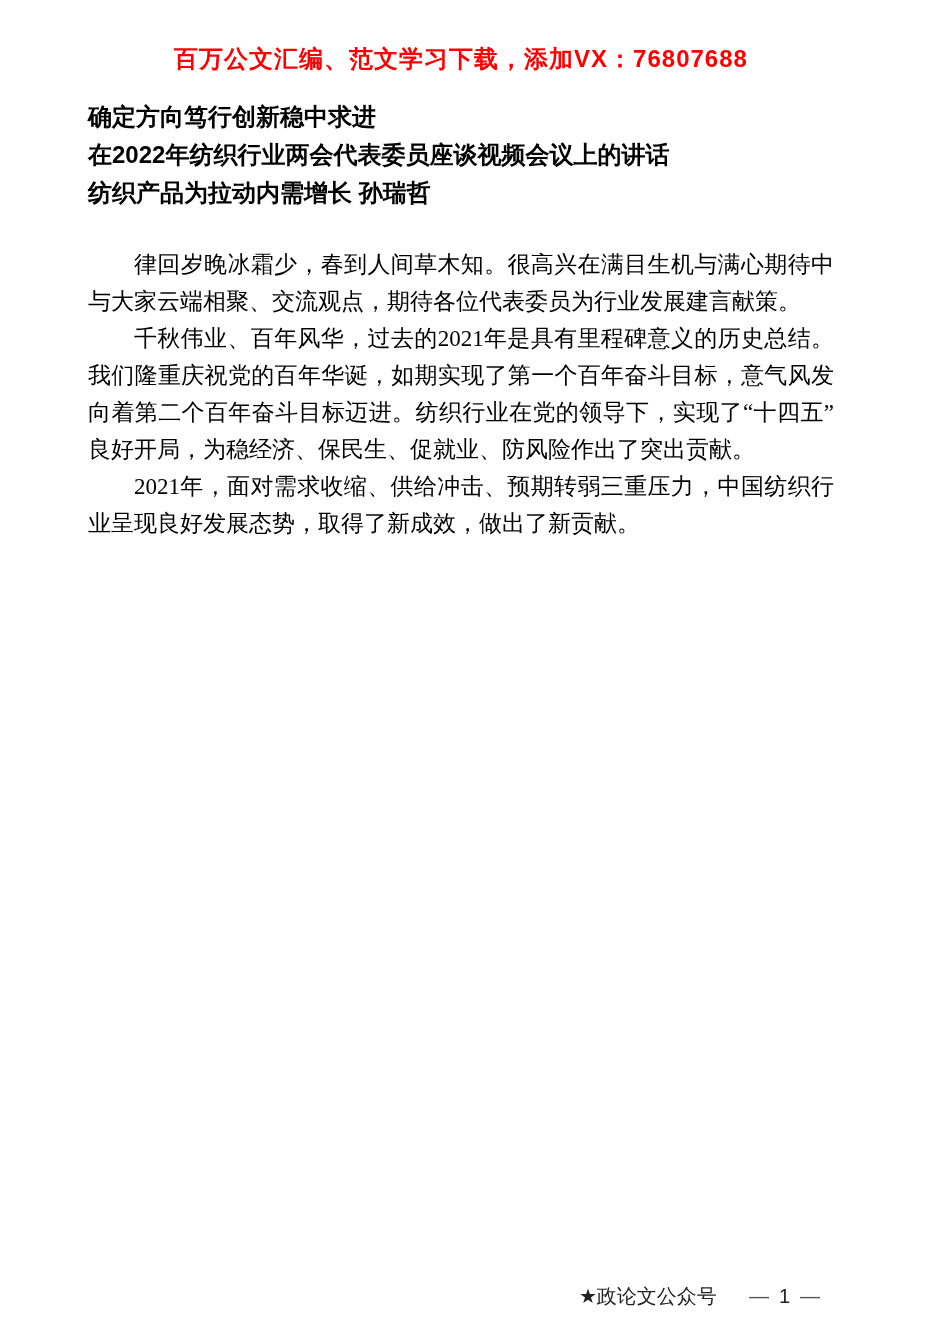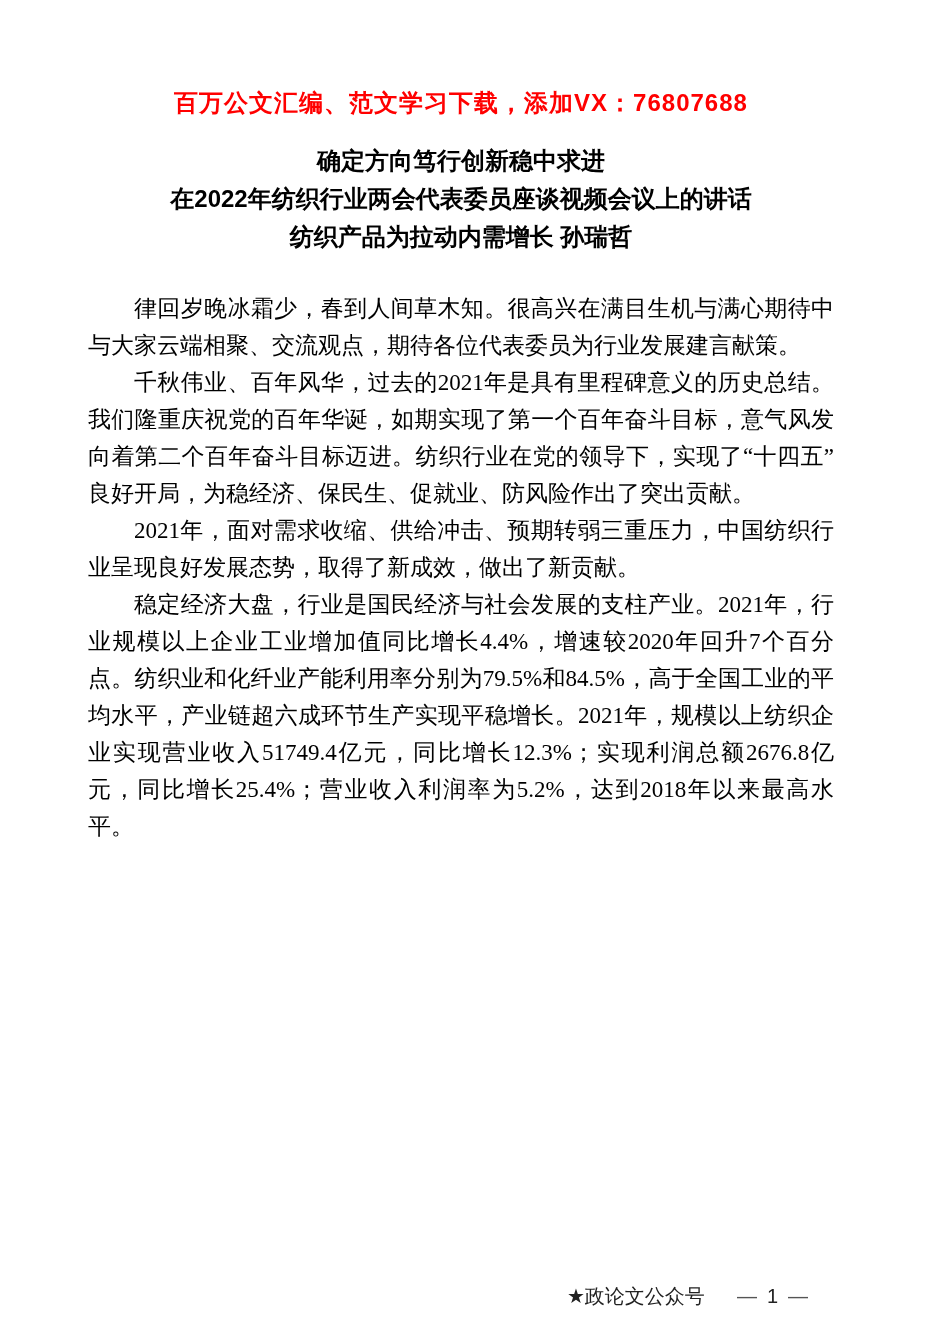--- a/index.html
+++ b/index.html
@@ -13,33 +13,32 @@
     color: #000000;
     font-family: "Liberation Sans", "DejaVu Sans", sans-serif;
     position: relative;
     overflow: hidden;
   }
   .page {
     position: absolute;
     inset: 0;
     padding: 44px 116px 0 88px;
     box-sizing: border-box;
-    margin-top: 44px;
   }
   .banner {
     text-align: center;
     font-size: 24px;
     line-height: 30px;
     font-weight: 600;
     letter-spacing: 1px;
     color: #ff0000;
   }
   .title-block {
     margin-top: 24px;
-    text-align: center;
+    text-align: left;
     font-size: 24px;
     line-height: 38px;
     font-weight: 600;
     color: #000000;
   }
   .title-line {
     white-space: nowrap;
   }
   .body-text {
     margin-top: 34px;
@@ -51,21 +50,21 @@
   .para {
     margin: 0;
     text-indent: 2em;
   }
   .para.heading {
     font-weight: 700;
   }
   .footer {
     position: absolute;
     bottom: 34px;
-    right: 132px;
+    right: 120px;
     font-size: 20px;
     color: #222222;
     white-space: nowrap;
   }
   .footer .brand {
     margin-right: 22px;
   }
   .footer .dash {
     color: #555555;
     margin: 0 10px;
@@ -84,20 +83,19 @@
   <div class="title-block">
     <div class="title-line">确定方向笃行创新稳中求进</div>
     <div class="title-line">在2022年纺织行业两会代表委员座谈视频会议上的讲话</div>
     <div class="title-line">纺织产品为拉动内需增长 孙瑞哲</div>
   </div>
 
   <div class="body-text" id="paragraphs">
       <p class="para">律回岁晚冰霜少，春到人间草木知。很高兴在满目生机与满心期待中与大家云端相聚、交流观点，期待各位代表委员为行业发展建言献策。</p>
       <p class="para">千秋伟业、百年风华，过去的2021年是具有里程碑意义的历史总结。我们隆重庆祝党的百年华诞，如期实现了第一个百年奋斗目标，意气风发向着第二个百年奋斗目标迈进。纺织行业在党的领导下，实现了“十四五”良好开局，为稳经济、保民生、促就业、防风险作出了突出贡献。</p>
       <p class="para">2021年，面对需求收缩、供给冲击、预期转弱三重压力，中国纺织行业呈现良好发展态势，取得了新成效，做出了新贡献。</p>
-      <p class="para">稳定经济大盘，行业是国民经济与社会发展的支柱产业。2021年，行业规模以上企业工业增加值同比增长4.4%，增速较2020年回升7个百分点。纺织业和化纤业产能利用率分别为79.5%和84.5%，高于全国工业的平均水平，产业链超六成环节生产实现平稳增长。2021年，规模以上纺织企业实现营业收入51749.4亿元，同比增长12.3%；实现利润总额2676.8亿元，同比增长25.4%；营业收入利润率为5.2%，达到2018年以来最高水平。</p>
     </div>
 
   <div class="footer">
     <span class="brand">★政论文公众号</span><span class="dash">—</span><span class="pagenum">1</span><span class="dash">—</span>
   </div>
 
 </div>
 
 </body></html>

